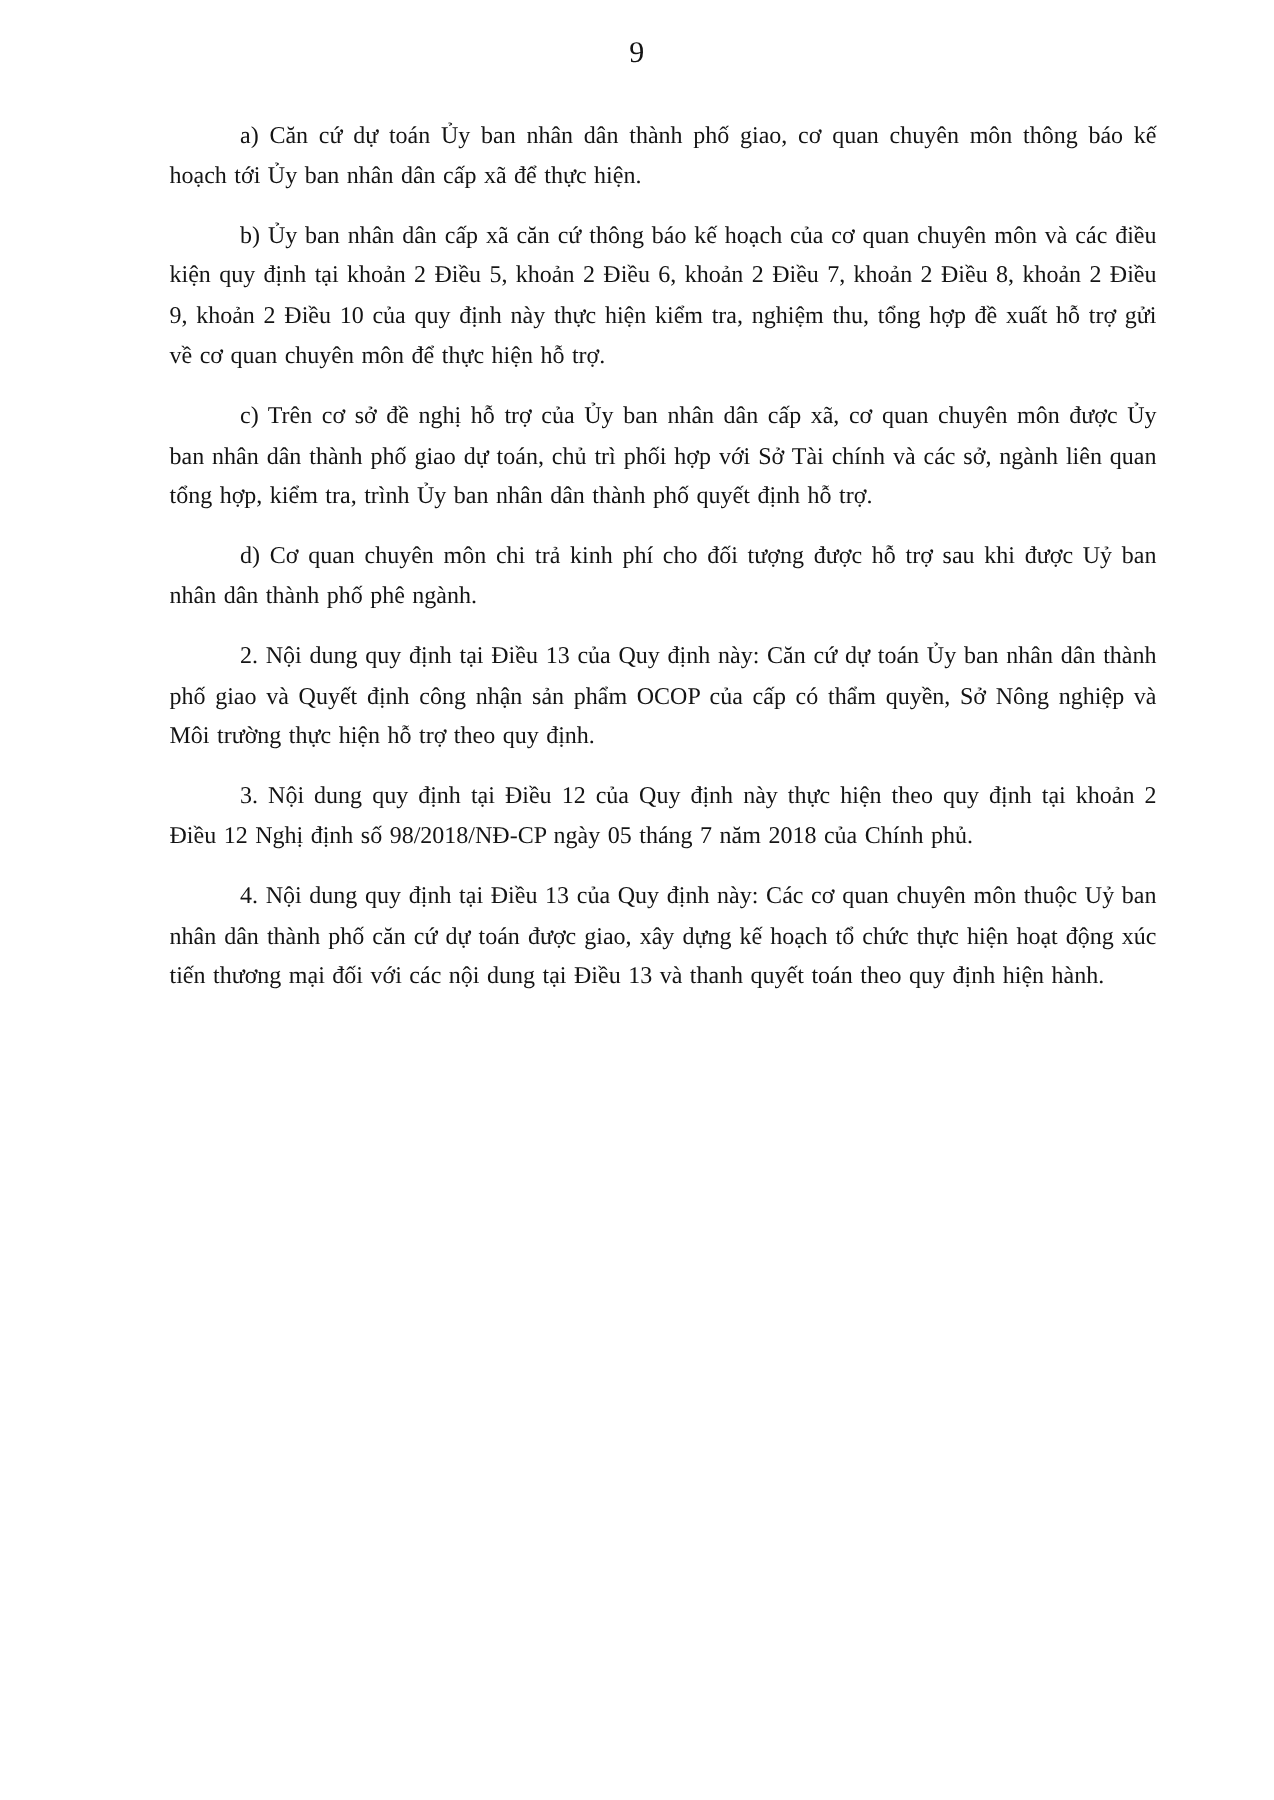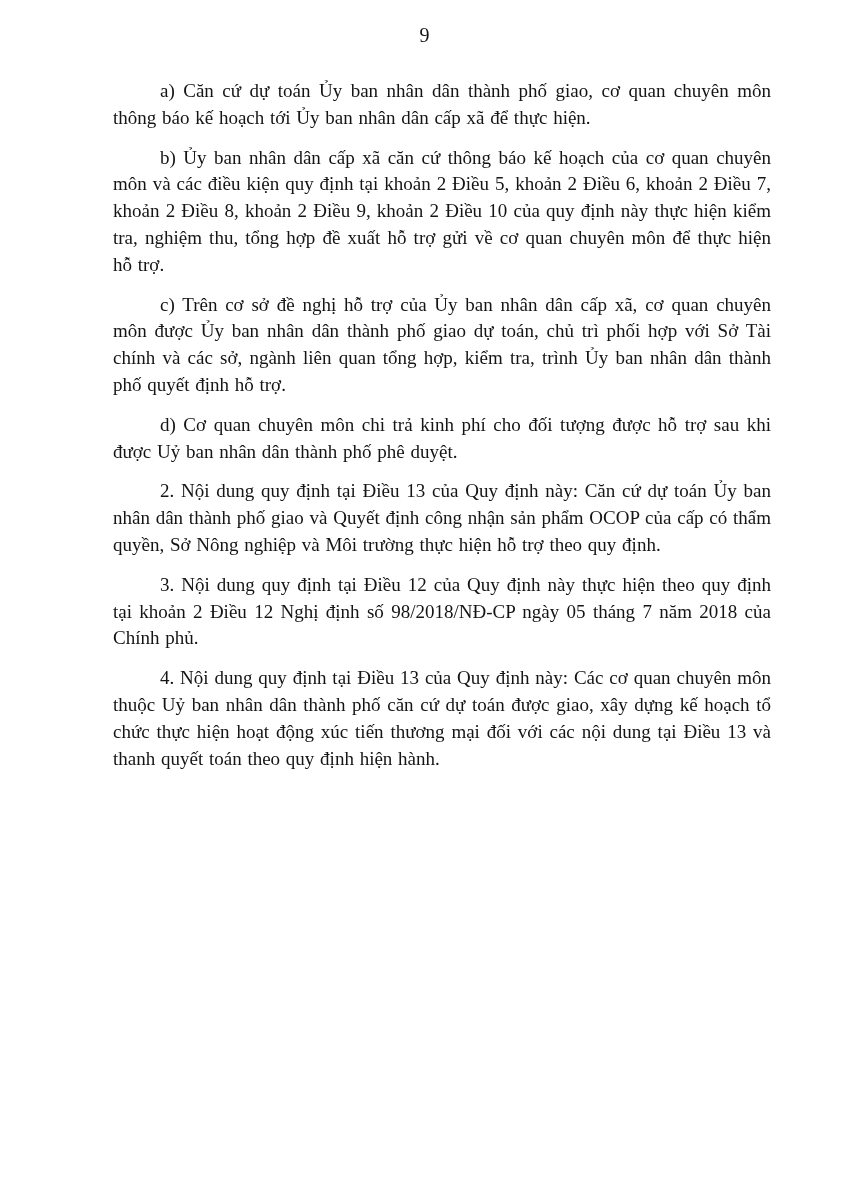--- a/index.html
+++ b/index.html
@@ -26,37 +26,37 @@
     font-size: 20px;
     color: #141414;
   }
   .content {
     position: absolute;
     top: 78px;
     left: 113px;
     width: 658px;
   }
   .content p {
-    font-size: 19px;
+    font-size: 16px;
     line-height: 26.8px;
     text-align: justify;
     text-indent: 47px;
     margin-bottom: 13px;
     color: #141414;
     word-spacing: 1px;
   }
 </style>
 </head>
 <body>
 
 <div class="page">
   <div class="page-number">9</div>
 
   <div class="content">
     <p>a) Căn cứ dự toán Ủy ban nhân dân thành phố giao, cơ quan chuyên môn thông báo kế hoạch tới Ủy ban nhân dân cấp xã để thực hiện.</p>
     <p>b) Ủy ban nhân dân cấp xã căn cứ thông báo kế hoạch của cơ quan chuyên môn và các điều kiện quy định tại khoản 2 Điều 5, khoản 2 Điều 6, khoản 2 Điều 7, khoản 2 Điều 8, khoản 2 Điều 9, khoản 2 Điều 10 của quy định này thực hiện kiểm tra, nghiệm thu, tổng hợp đề xuất hỗ trợ gửi về cơ quan chuyên môn để thực hiện hỗ trợ.</p>
     <p>c) Trên cơ sở đề nghị hỗ trợ của Ủy ban nhân dân cấp xã, cơ quan chuyên môn được Ủy ban nhân dân thành phố giao dự toán, chủ trì phối hợp với Sở Tài chính và các sở, ngành liên quan tổng hợp, kiểm tra, trình Ủy ban nhân dân thành phố quyết định hỗ trợ.</p>
-    <p>d) Cơ quan chuyên môn chi trả kinh phí cho đối tượng được hỗ trợ sau khi được Uỷ ban nhân dân thành phố phê duyệt.</p>
+    <p>d) Cơ quan chuyên môn chi trả kinh phí cho đối tượng được hỗ trợ sau khi được Uỷ ban nhân dân thành phố phê ngành.</p>
     <p>2. Nội dung quy định tại Điều 13 của Quy định này: Căn cứ dự toán Ủy ban nhân dân thành phố giao và Quyết định công nhận sản phẩm OCOP của cấp có thẩm quyền, Sở Nông nghiệp và Môi trường thực hiện hỗ trợ theo quy định.</p>
     <p>3. Nội dung quy định tại Điều 12 của Quy định này thực hiện theo quy định tại khoản 2 Điều 12 Nghị định số 98/2018/NĐ-CP ngày 05 tháng 7 năm 2018 của Chính phủ.</p>
     <p>4. Nội dung quy định tại Điều 13 của Quy định này: Các cơ quan chuyên môn thuộc Uỷ ban nhân dân thành phố căn cứ dự toán được giao, xây dựng kế hoạch tổ chức thực hiện hoạt động xúc tiến thương mại đối với các nội dung tại Điều 13 và thanh quyết toán theo quy định hiện hành.</p>
   </div>
 </div>
 
 </body></html>

